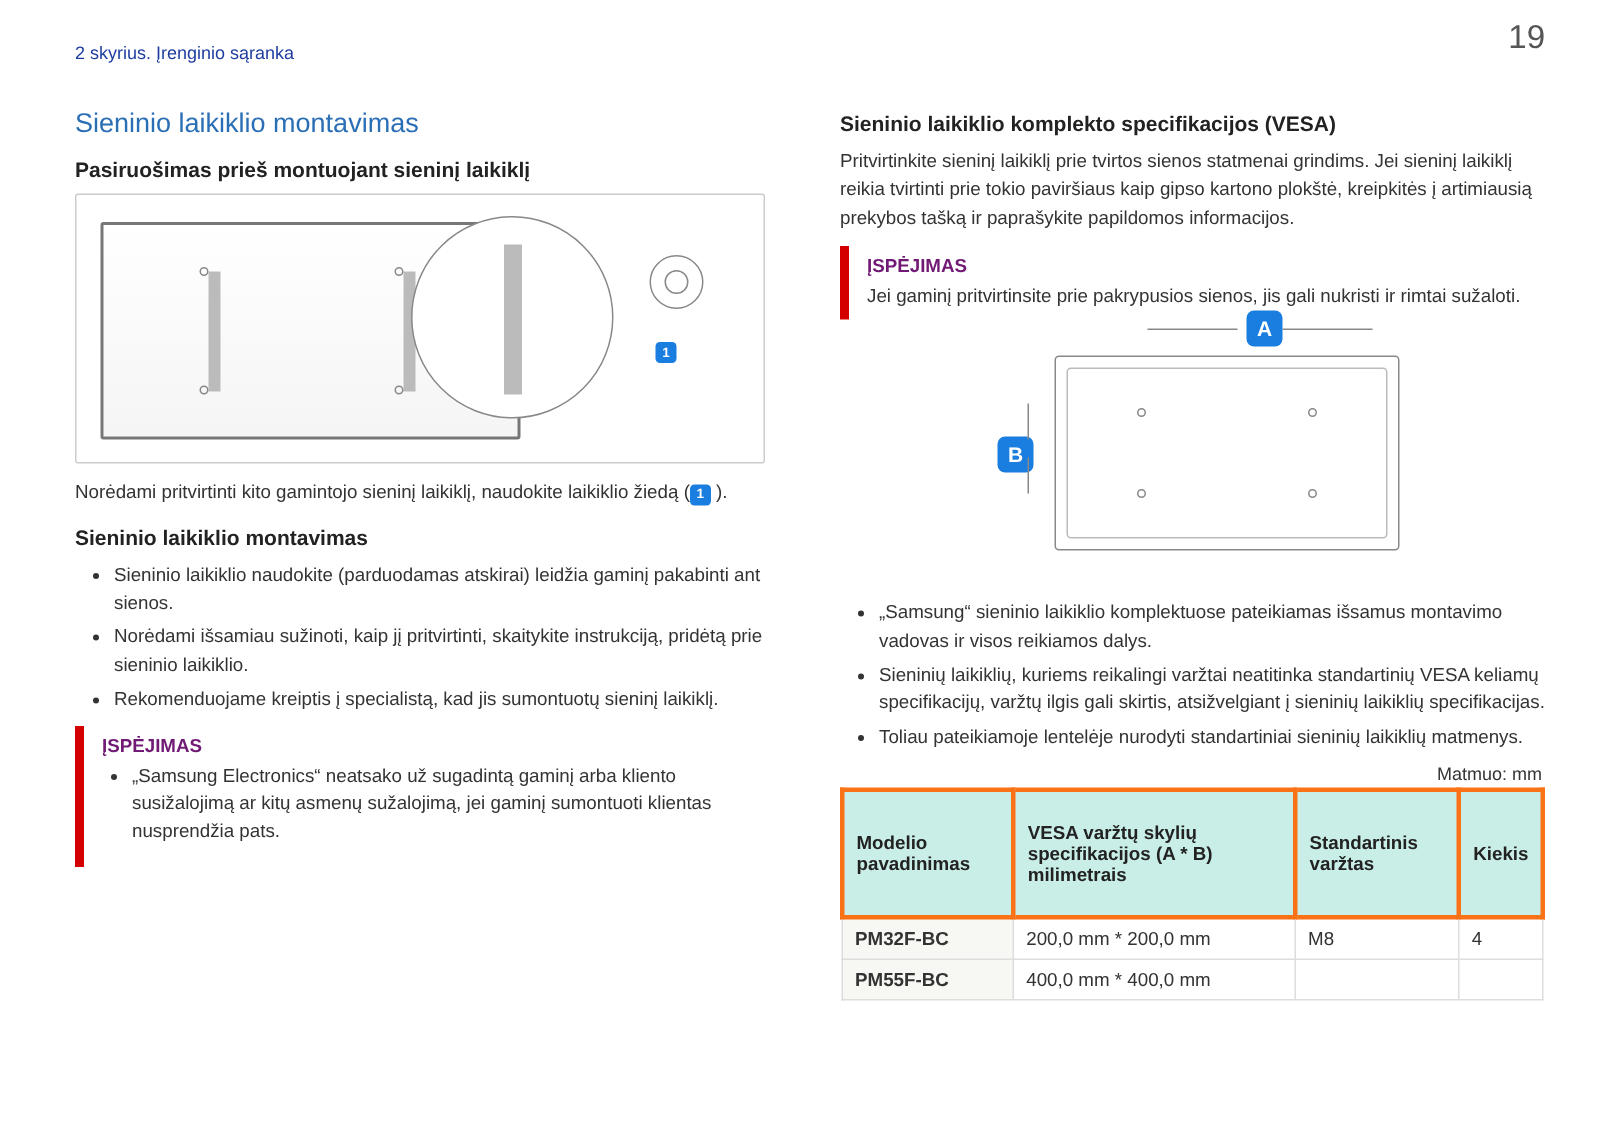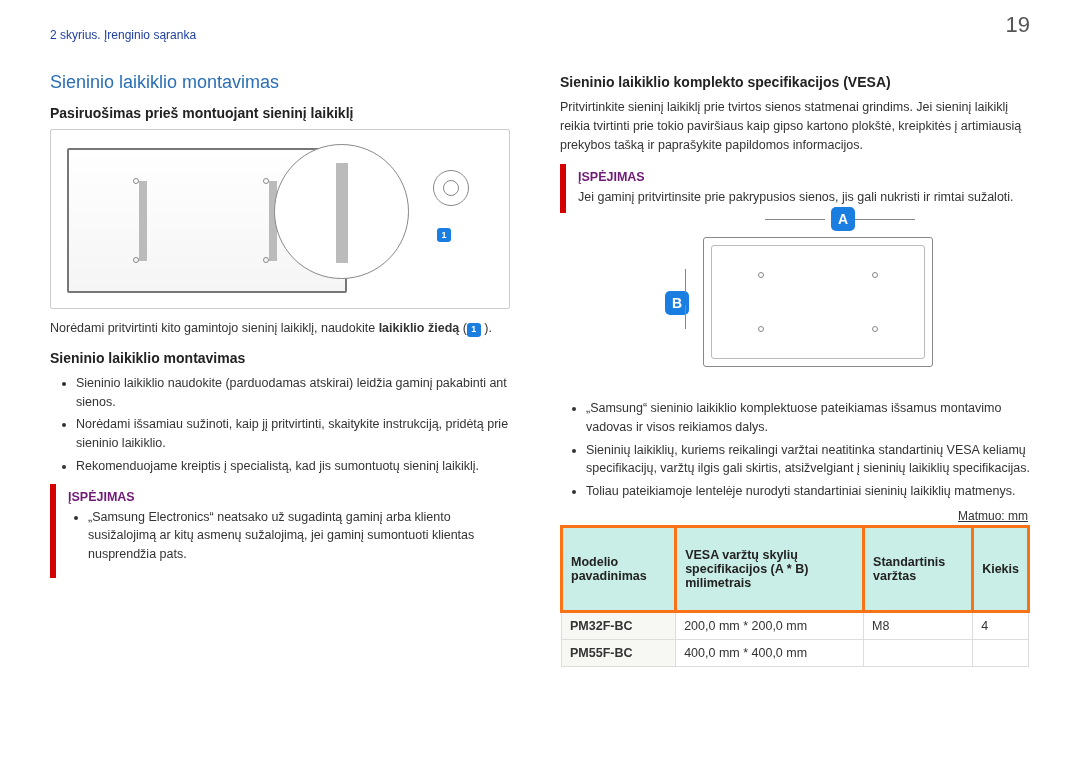--- a/index.html
+++ b/index.html
@@ -138,37 +138,37 @@
   .arrow-b{position:absolute;left:64px;top:50px;width:14px;height:60px;}
   .arrow-b:before,.arrow-b:after{content:"";position:absolute;left:6px;width:1px;background:#888;height:24px;}
   .arrow-b:before{top:0;} .arrow-b:after{bottom:0;}
   .sq-label{
     display:inline-flex;align-items:center;justify-content:center;
     width:24px;height:24px;border-radius:5px;background:#1a7de0;color:#fff;
     font-weight:bold;font-size:14px;position:absolute;
   }
   .sq-a{left:216px;top:-12px;}
   .sq-b{left:50px;top:72px;}
-  .unit{ text-align:right;font-size:12px;color:#333;margin:4px 2px 2px 0;text-decoration:underline;}
+  .unit{ text-align:right;font-size:12px;color:#333;margin:4px 2px 2px 0;}
   table{
     width:100%;border-collapse:collapse;font-size:12.5px;margin-top:2px;
   }
   thead th{
     background:#c9eee7;
     text-align:left;
     font-weight:700;
     color:#222;
     padding:20px 8px;
     border:3px solid #f97316;
   }
   tbody td{
     padding:6px 8px;border:1px solid #ddd;
   }
   tbody td.first{font-weight:700;background:#f7f7f3;}
-  .strong{font-weight:700;}
+  .strong{font-weight:400;}
 </style>
 </head>
 <body>
 
 <div class="page-num">19</div>
 <div class="breadcrumb">2 skyrius. Įrenginio sąranka</div>
 
 <div class="columns">
 
   <div class="col">

